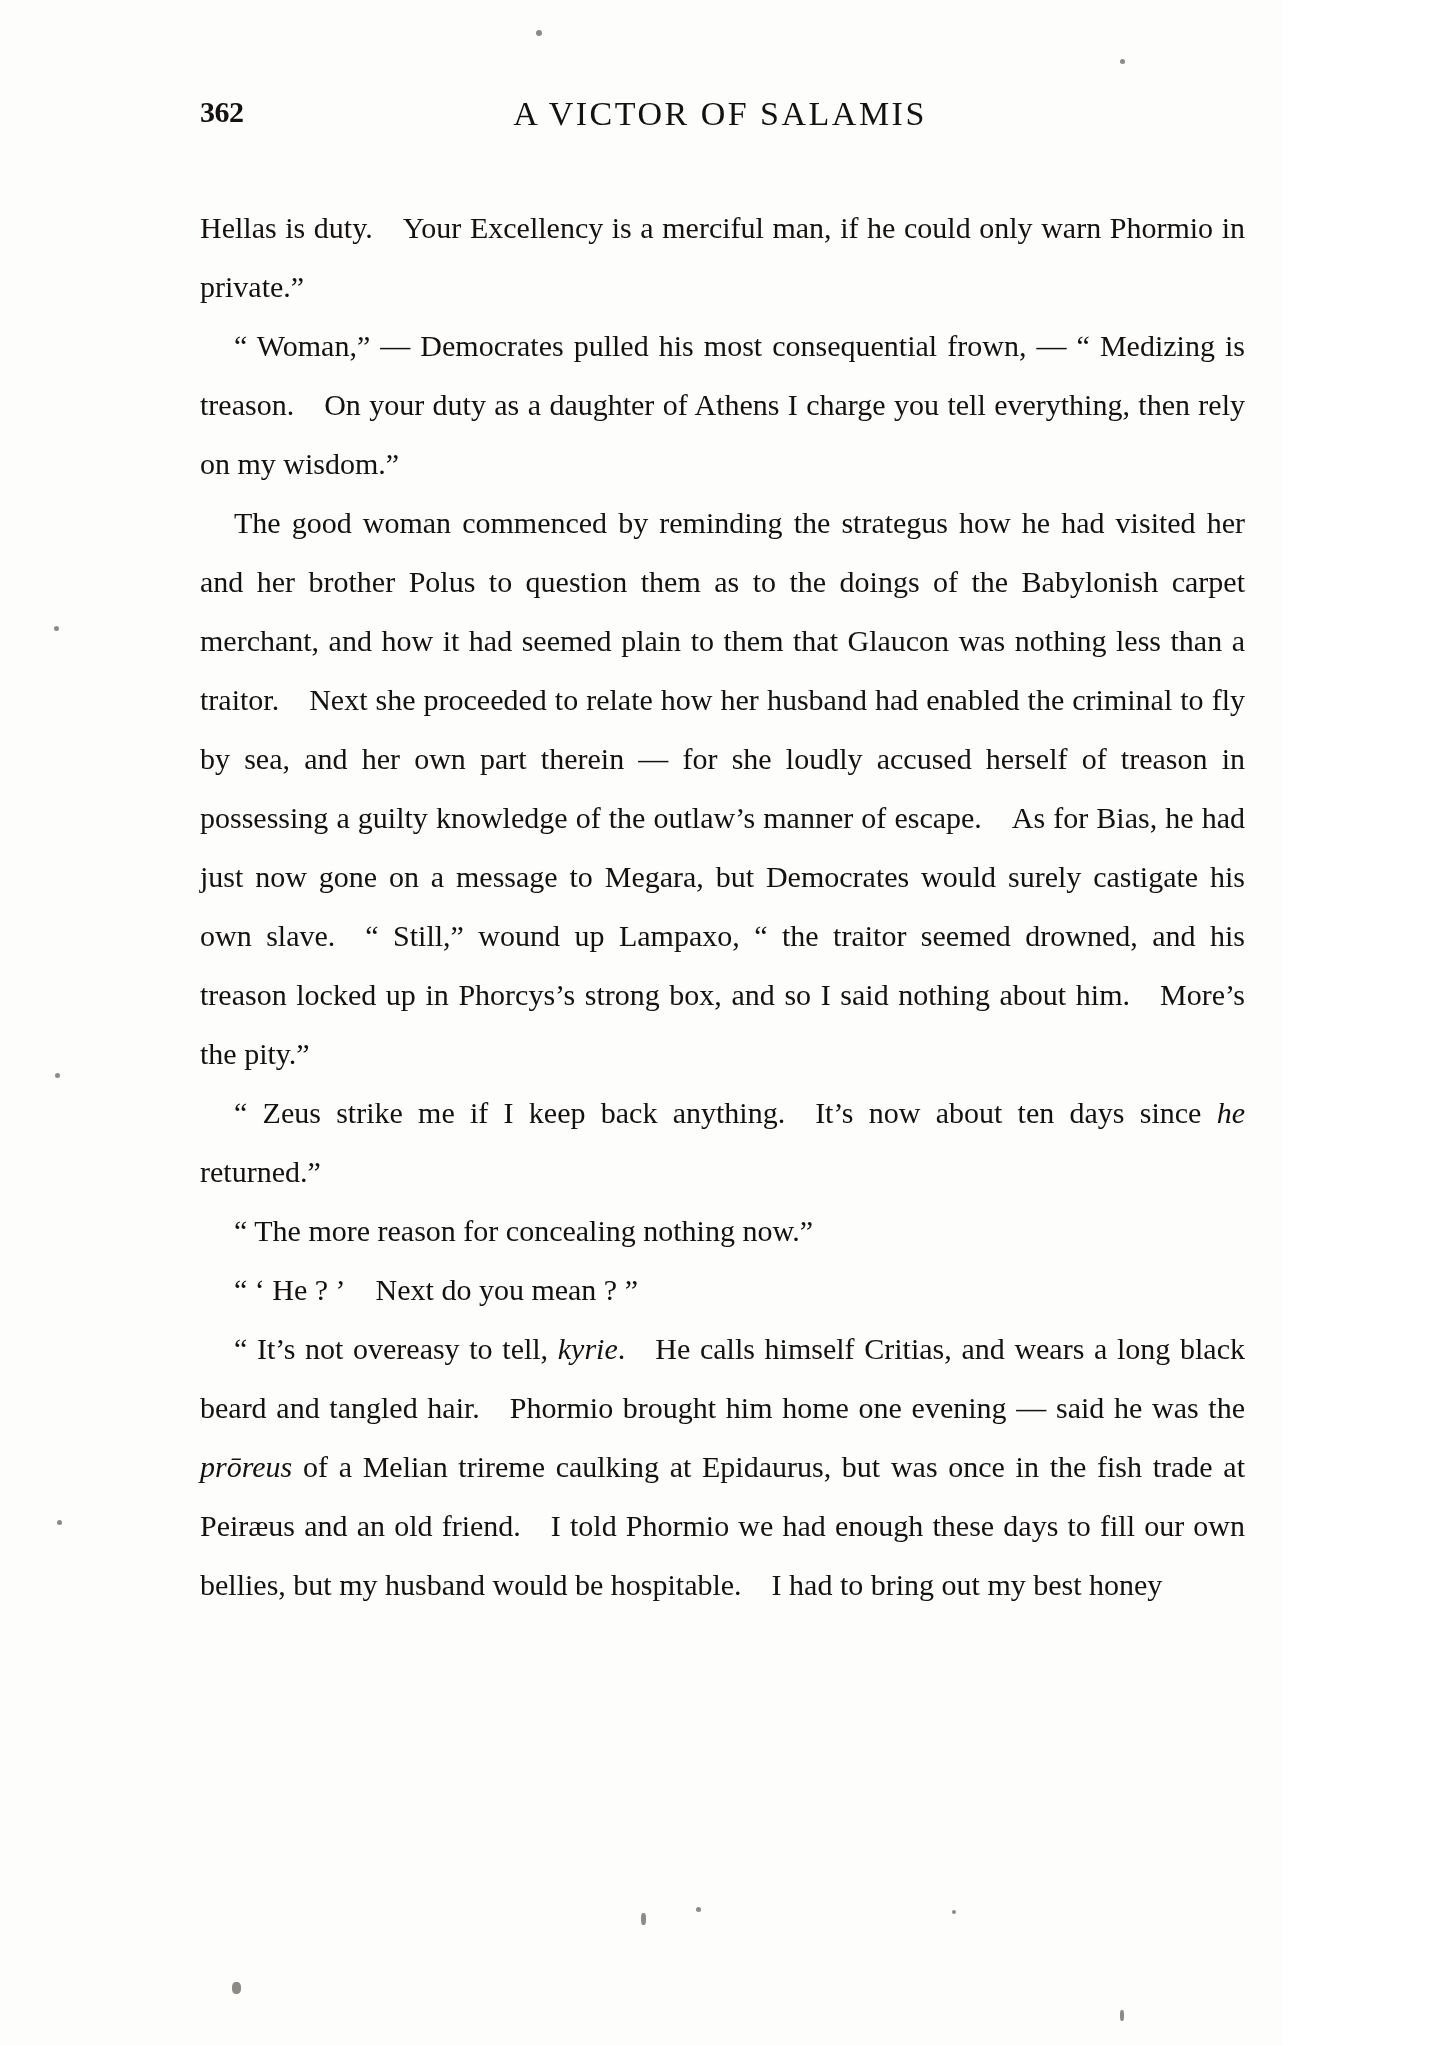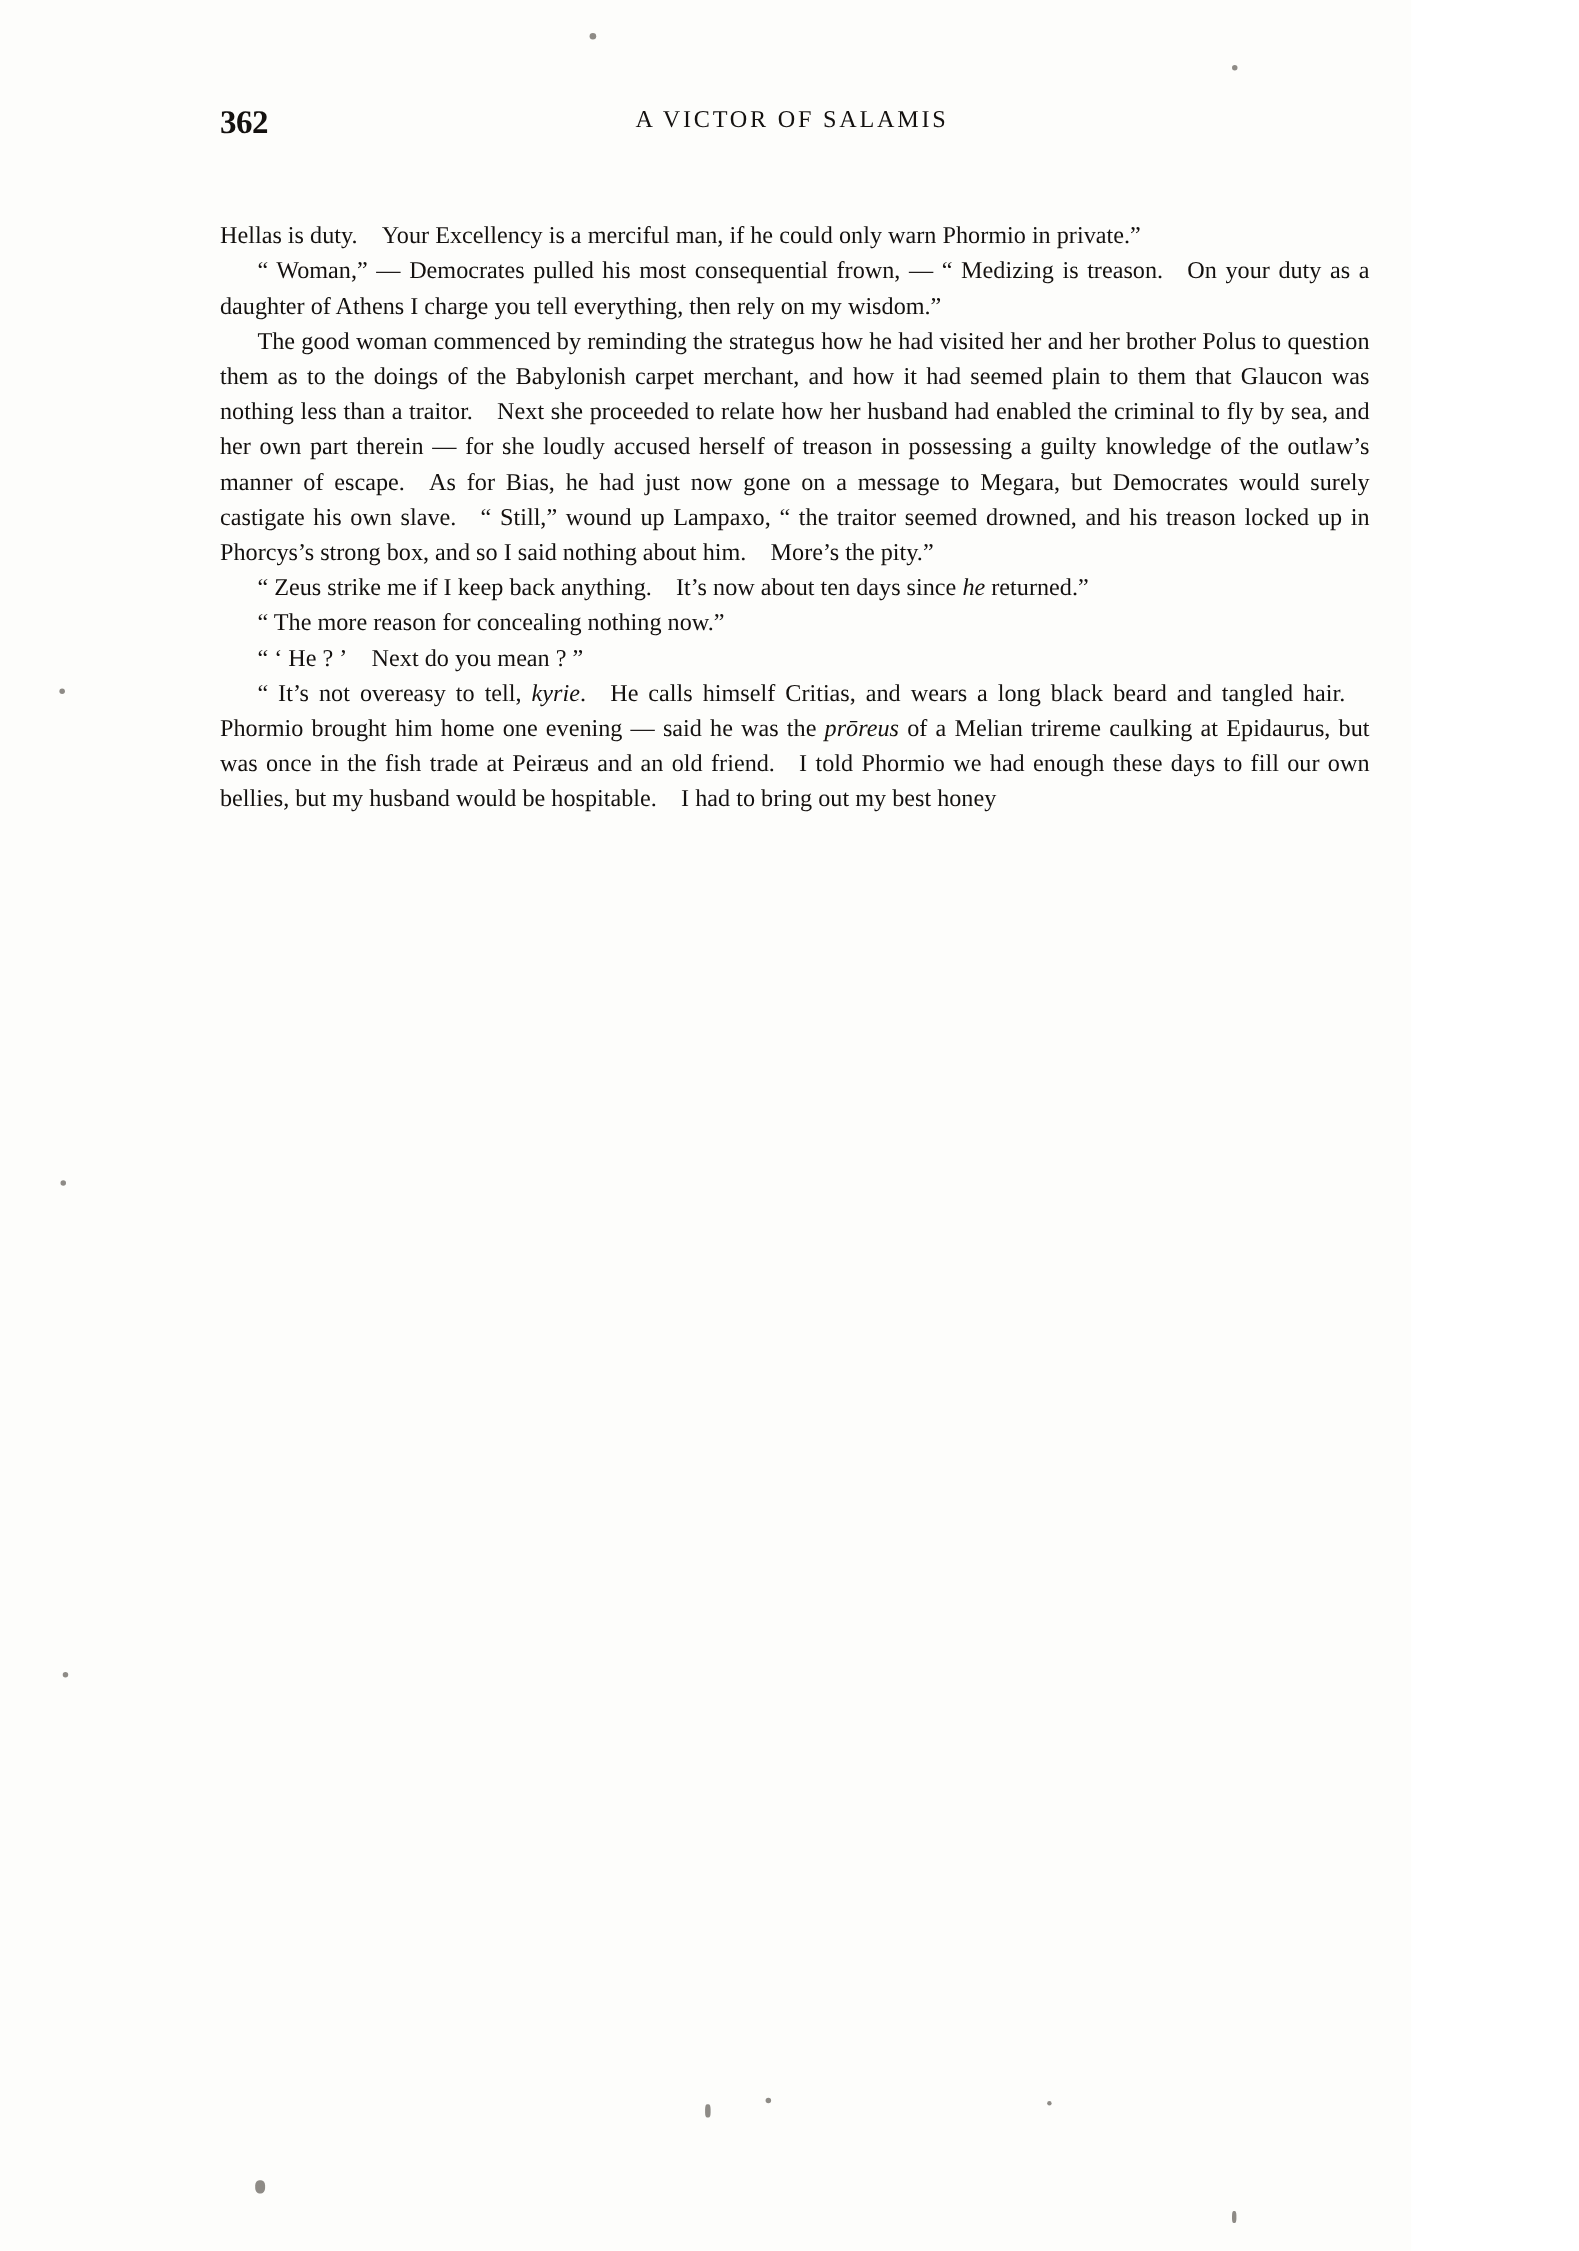--- a/index.html
+++ b/index.html
@@ -37,31 +37,31 @@
     font-weight: bold;
     letter-spacing: -0.5px;
     font-family: "Liberation Serif", serif;
   }
   .running-title {
     position: absolute;
     left: 0;
     top: 0;
     width: 1040px;
     text-align: center;
-    font-size: 22px;
+    font-size: 34px;
     letter-spacing: 2.5px;
     font-family: "Liberation Serif", serif;
   }
   .body-text {
     position: absolute;
     left: 200px;
     top: 198px;
     width: 1045px;
-    font-size: 22px;
-    line-height: 32px;
+    font-size: 30px;
+    line-height: 59px;
     text-align: justify;
     text-justify: inter-word;
   }
   .body-text p {
     margin: 0;
     text-indent: 0;
   }
   .body-text p.indent {
     text-indent: 34px;
   }

